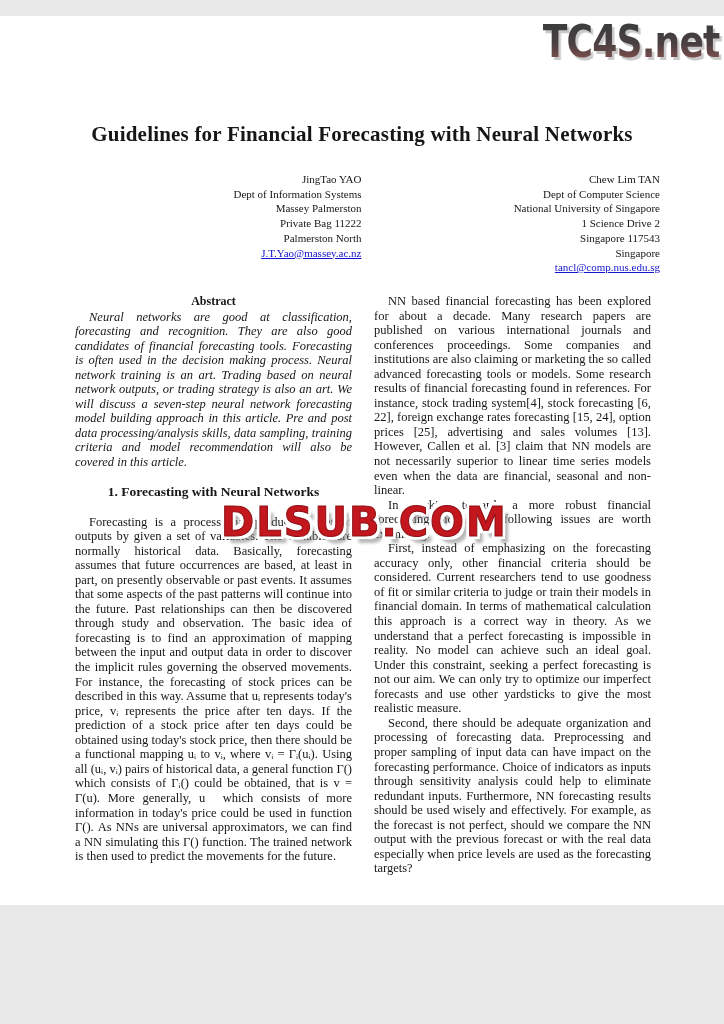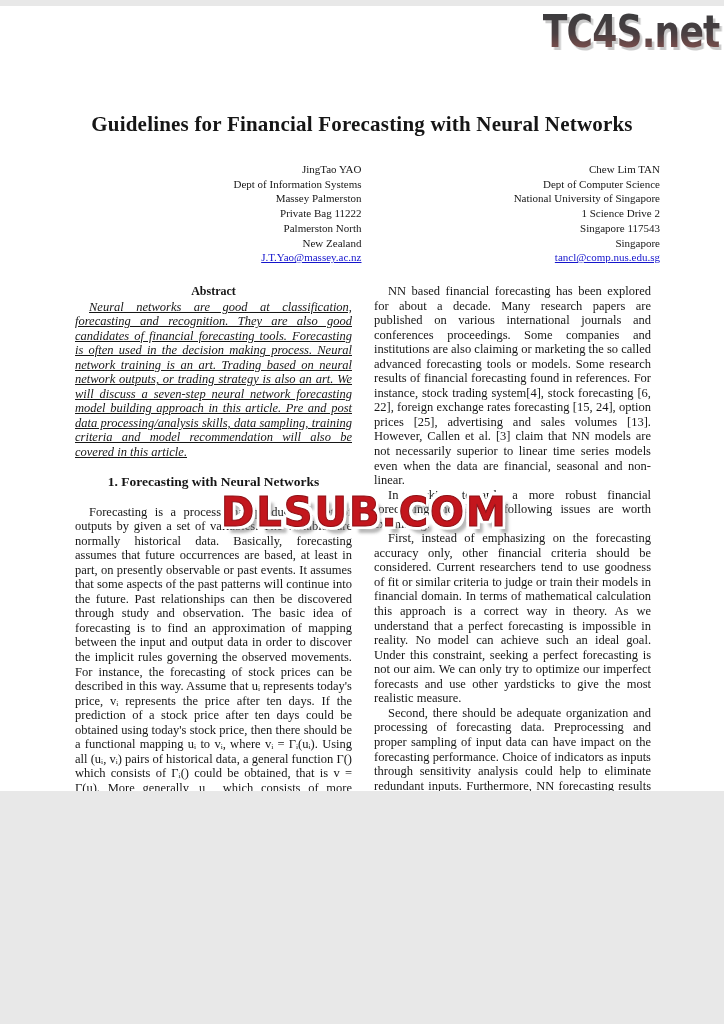--- a/index.html
+++ b/index.html
@@ -1,18 +1,18 @@
 <!DOCTYPE html>
 <html><head>
 <meta charset="utf-8">
 <style>
   html,body{margin:0;padding:0;background:#e8e8e8;}
   .page{
-    position:relative; width:724px; height:785px; background:#ffffff;
-    margin:6px auto; overflow:hidden;
+    position:relative; width:724px; height:889px; background:#ffffff;
+    margin:16px auto; overflow:hidden;
     font-family:"Liberation Serif", serif; color:#161616;
   }
   
   .tc4s{
     position:absolute; top:0px; right:4px;
     font-family:"DejaVu Sans", sans-serif; font-weight:bold; font-size:44px;
     letter-spacing:-1px; white-space:nowrap;
     transform:scaleX(0.82); transform-origin:top right;
     color:#4a3a3a;
     background-image:linear-gradient(#3c3c3e 15%, #4a4042 55%, #86514e 90%);
@@ -35,21 +35,21 @@
   .email a, .email span{
     color:#1414cc; text-decoration:underline; cursor:pointer;
   }
   
   .columns{
     position:absolute; top:278px; left:75px; width:576px;
     display:flex; gap:22px;
   }
   .col{ width:277px; font-size:12.5px; line-height:14.55px; text-align:justify; }
   .abstract-head{ text-align:center; font-weight:bold; margin:0 0 1px 0; font-size:12px; }
-  .abstract-text{ font-style:italic; text-indent:14px; margin:0;text-decoration:underline; }
+  .abstract-text{ font-style:italic; text-indent:14px; margin:0; }
   .sec-head{
     font-weight:bold; font-size:13.5px; line-height:17px; text-align:center;
     margin:13px 0 15px 0;
   }
   .sec-head .hl{ display:block; }
   .para{ text-indent:14px; margin:0; }
   .col-right .sec-head{ margin:8px 0 14px 0; }
   
   .dlsub{
     position:absolute; left:221px; top:482px;
@@ -84,21 +84,20 @@
 
   <div class="title">Guidelines for Financial Forecasting with Neural Networks</div>
 
   <div class="authors">
     <div class="author">
       <div>JingTao YAO</div>
       <div>Dept of Information Systems</div>
       <div>Massey Palmerston</div>
       <div>Private Bag 11222</div>
       <div>Palmerston North</div>
-      <div>New Zealand</div>
       <div class="email"><span>J.T.Yao@massey.ac.nz</span></div>
     </div>
     <div class="author right">
       <div>Chew Lim TAN</div>
       <div>Dept of Computer Science</div>
       <div>National University of Singapore</div>
       <div>1 Science Drive 2</div>
       <div>Singapore 117543</div>
       <div>Singapore</div>
       <div class="email"><span>tancl@comp.nus.edu.sg</span></div>

